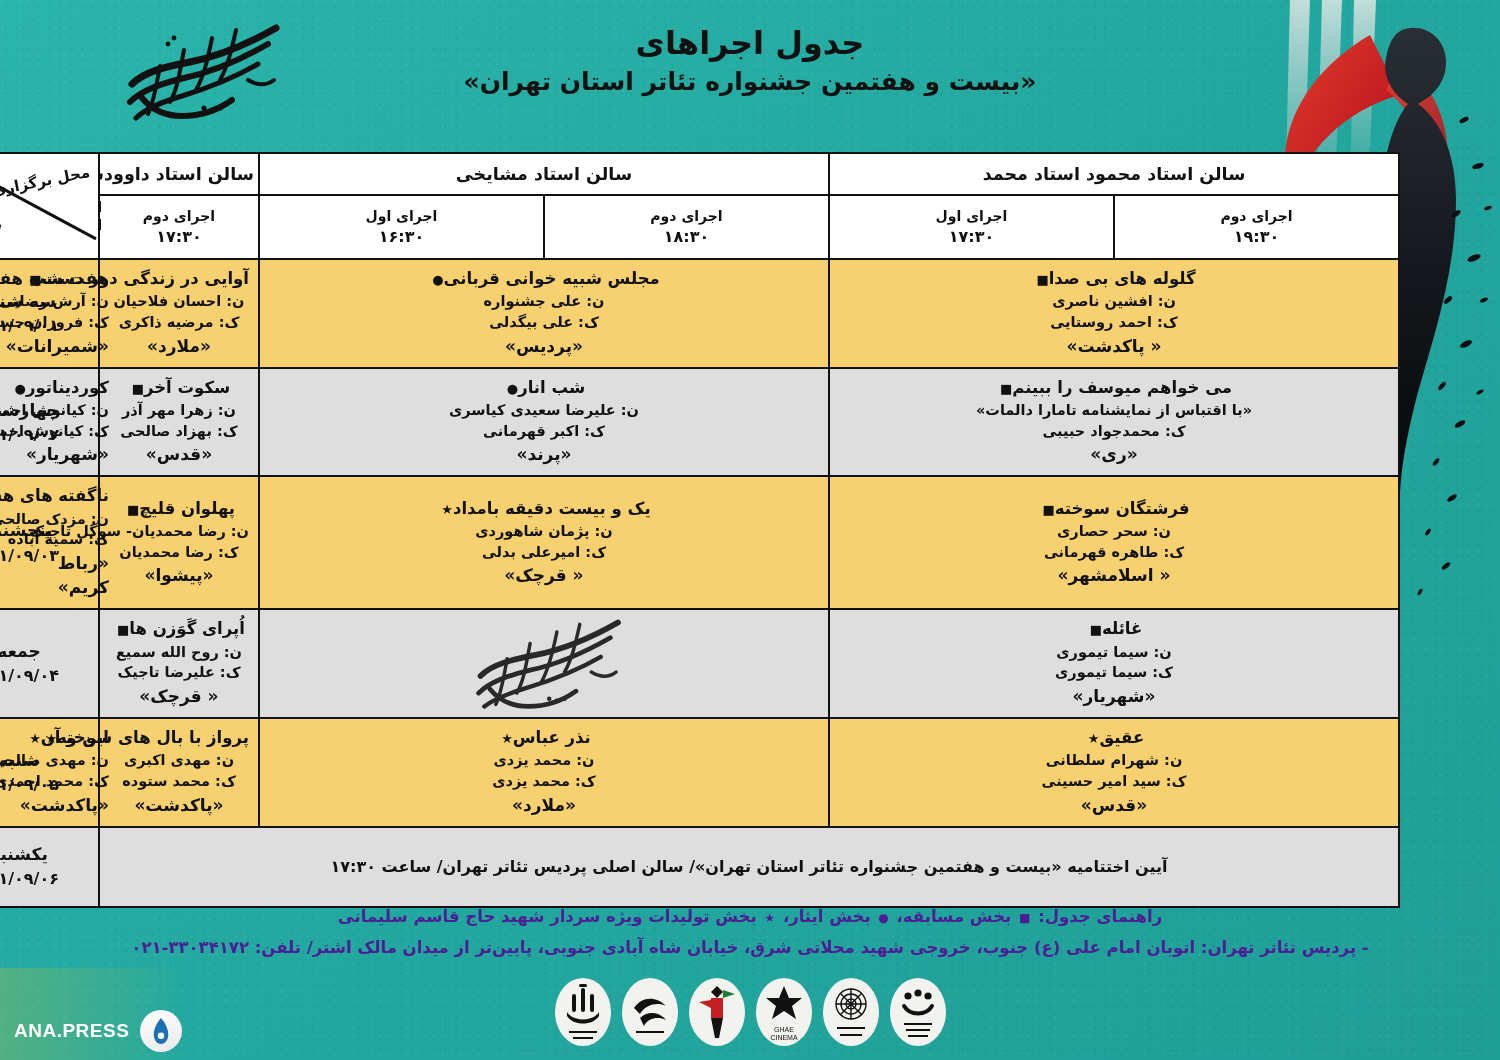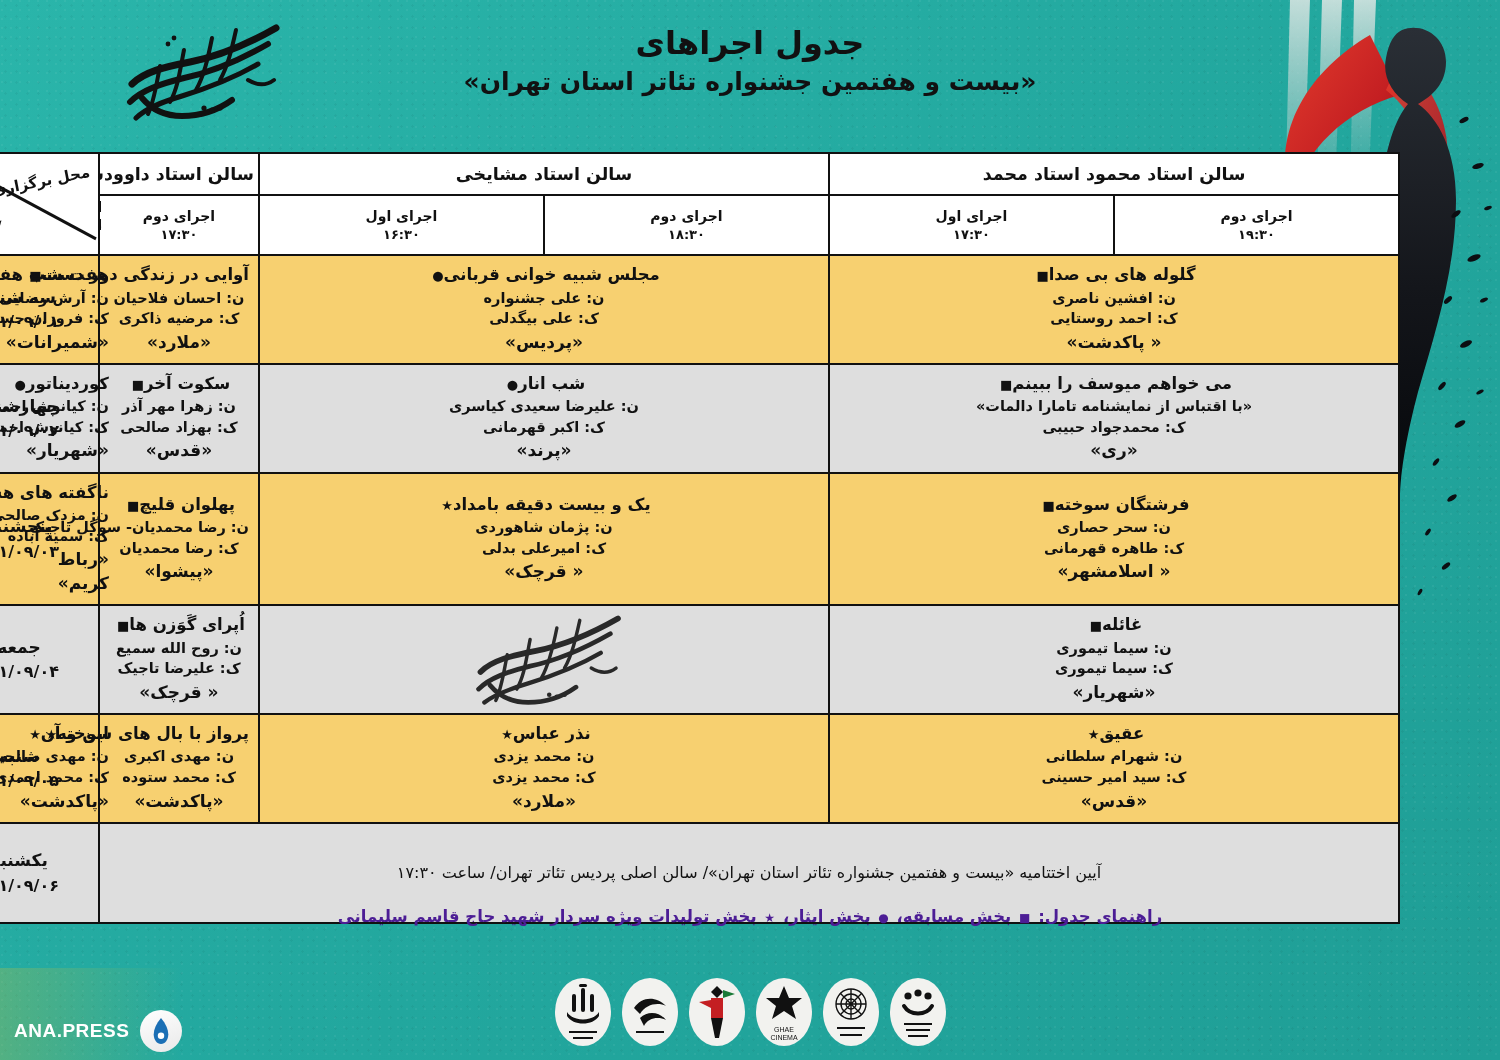--- a/index.html
+++ b/index.html
@@ -100,21 +100,21 @@
   }
   
   th.perf {
     background: #fff;
     font-size: 14px;
     font-weight: 700;
     height: 46px;
     line-height: 1.32;
     padding: 2px;
   }
-  th.perf .t { display: block; font-size: 13px; }
+  th.perf .t { display: block; font-size: 16px; }
 
   
   th.corner {
     position: relative;
     background: #fff;
     padding: 0;
     width: 160px;
   }
   th.corner .diag {
     position: absolute; inset: 0;
@@ -182,22 +182,22 @@
     height: 100%;
     display: flex;
     align-items: center;
     justify-content: center;
     opacity: .92;
   }
 
   
   td.closing {
     font-size: 16px;
-    font-weight: 400;
-    height: 100px;
+    font-weight: 700;
+    height: 80px;
     padding: 8px 18px;
     text-align: center;
   }
 
   
   #legend {
     position: absolute;
     top: 902px;
     right: 100px;
     width: 1300px;
@@ -598,20 +598,21 @@
 <div id="legend">
   <div class="l1">
     <span>راهنمای جدول:</span>
     <span class="sym">■</span>
     <span>بخش مسابقه،</span>
     <span class="sym">●</span>
     <span>بخش ایثار،</span>
     <span class="sym">★</span>
     <span>بخش تولیدات ویژه سردار شهید حاج قاسم سلیمانی</span>
   </div>
+  <div class="l2">- پردیس تئاتر تهران: اتوبان امام علی (ع) جنوب، خروجی شهید محلاتی شرق، خیابان شاه آبادی جنوبی، پایین‌تر از میدان مالک اشتر/ تلفن: ۳۳۰۳۴۱۷۲-۰۲۱</div>
 </div>
 
 <div id="sponsors">
   <div class="sponsor">
     <svg viewBox="0 0 56 68" width="56" height="68" xmlns="http://www.w3.org/2000/svg">
       <circle cx="18" cy="18" r="3.6" fill="#111"></circle>
         <circle cx="28" cy="15" r="3.6" fill="#111"></circle>
         <circle cx="38" cy="18" r="3.6" fill="#111"></circle>
       <path d="M14 28 C 20 38, 36 38, 42 28" stroke="#111" stroke-width="4" fill="none" stroke-linecap="round"></path>
       <path d="M14 46 h28 M16 52 h24 M18 58 h20" stroke="#111" stroke-width="2" fill="none"></path>

